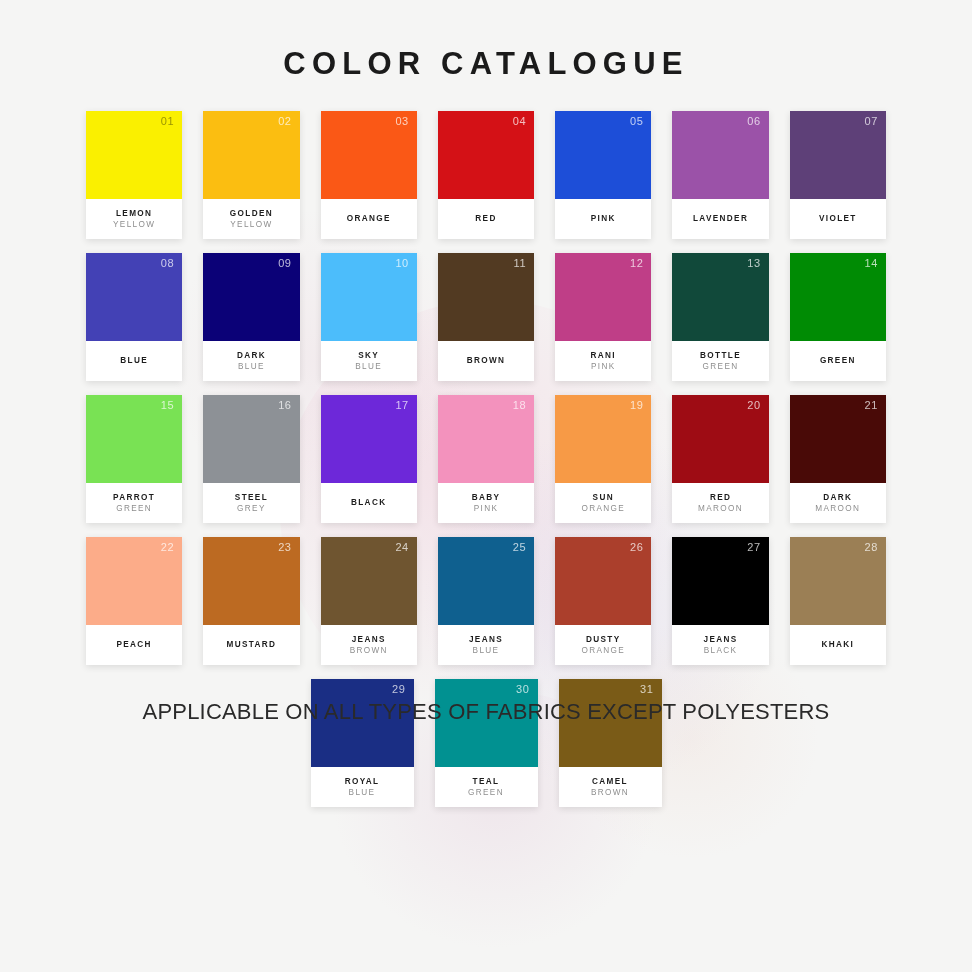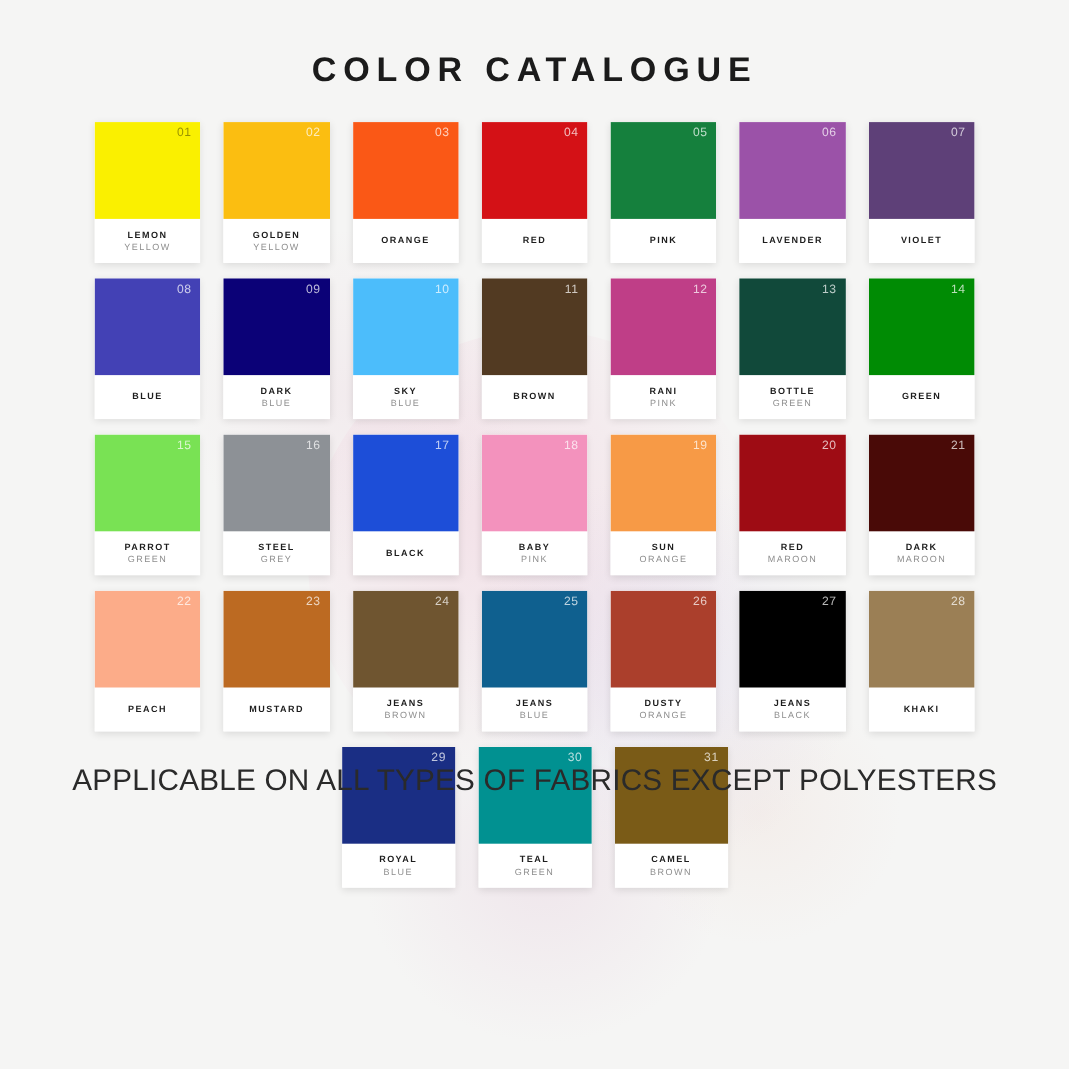--- a/index.html
+++ b/index.html
@@ -151,21 +151,21 @@
     text-align: center;
     white-space: nowrap;
   }
 
   .footer-note {
     position: absolute;
     bottom: 45px;
     left: 0;
     width: 100%;
     text-align: center;
-    font-size: 27px;
+    font-size: 22px;
     font-weight: normal;
     letter-spacing: 0.2px;
     color: #2a2a2a;
     line-height: 1;
   }
 </style>
 </head>
 <body>
 
 <div class="watermark-layer">
@@ -210,21 +210,21 @@
         </div>
         <div class="card">
           <div class="chip" style="background: rgb(212, 17, 22);">
             <span class="chip-number">04</span>
           </div>
           <div class="label">
             <div class="label-primary">RED</div>
           </div>
         </div>
         <div class="card">
-          <div class="chip" style="background: #15803d;">
+          <div class="chip" style="background: #1d4ed8;">
             <span class="chip-number">05</span>
           </div>
           <div class="label">
             <div class="label-primary">PINK</div>
           </div>
         </div>
         <div class="card">
           <div class="chip" style="background: rgb(155, 82, 168);">
             <span class="chip-number">06</span>
           </div>
@@ -316,21 +316,21 @@
         <div class="card">
           <div class="chip" style="background: rgb(141, 145, 150);">
             <span class="chip-number">16</span>
           </div>
           <div class="label">
             <div class="label-primary">STEEL</div>
             <div class="label-secondary">GREY</div>
           </div>
         </div>
         <div class="card">
-          <div class="chip" style="background: #1d4ed8;">
+          <div class="chip" style="background: #6d28d9;">
             <span class="chip-number">17</span>
           </div>
           <div class="label">
             <div class="label-primary">BLACK</div>
           </div>
         </div>
         <div class="card">
           <div class="chip" style="background: rgb(243, 146, 189);">
             <span class="chip-number">18</span>
           </div>

